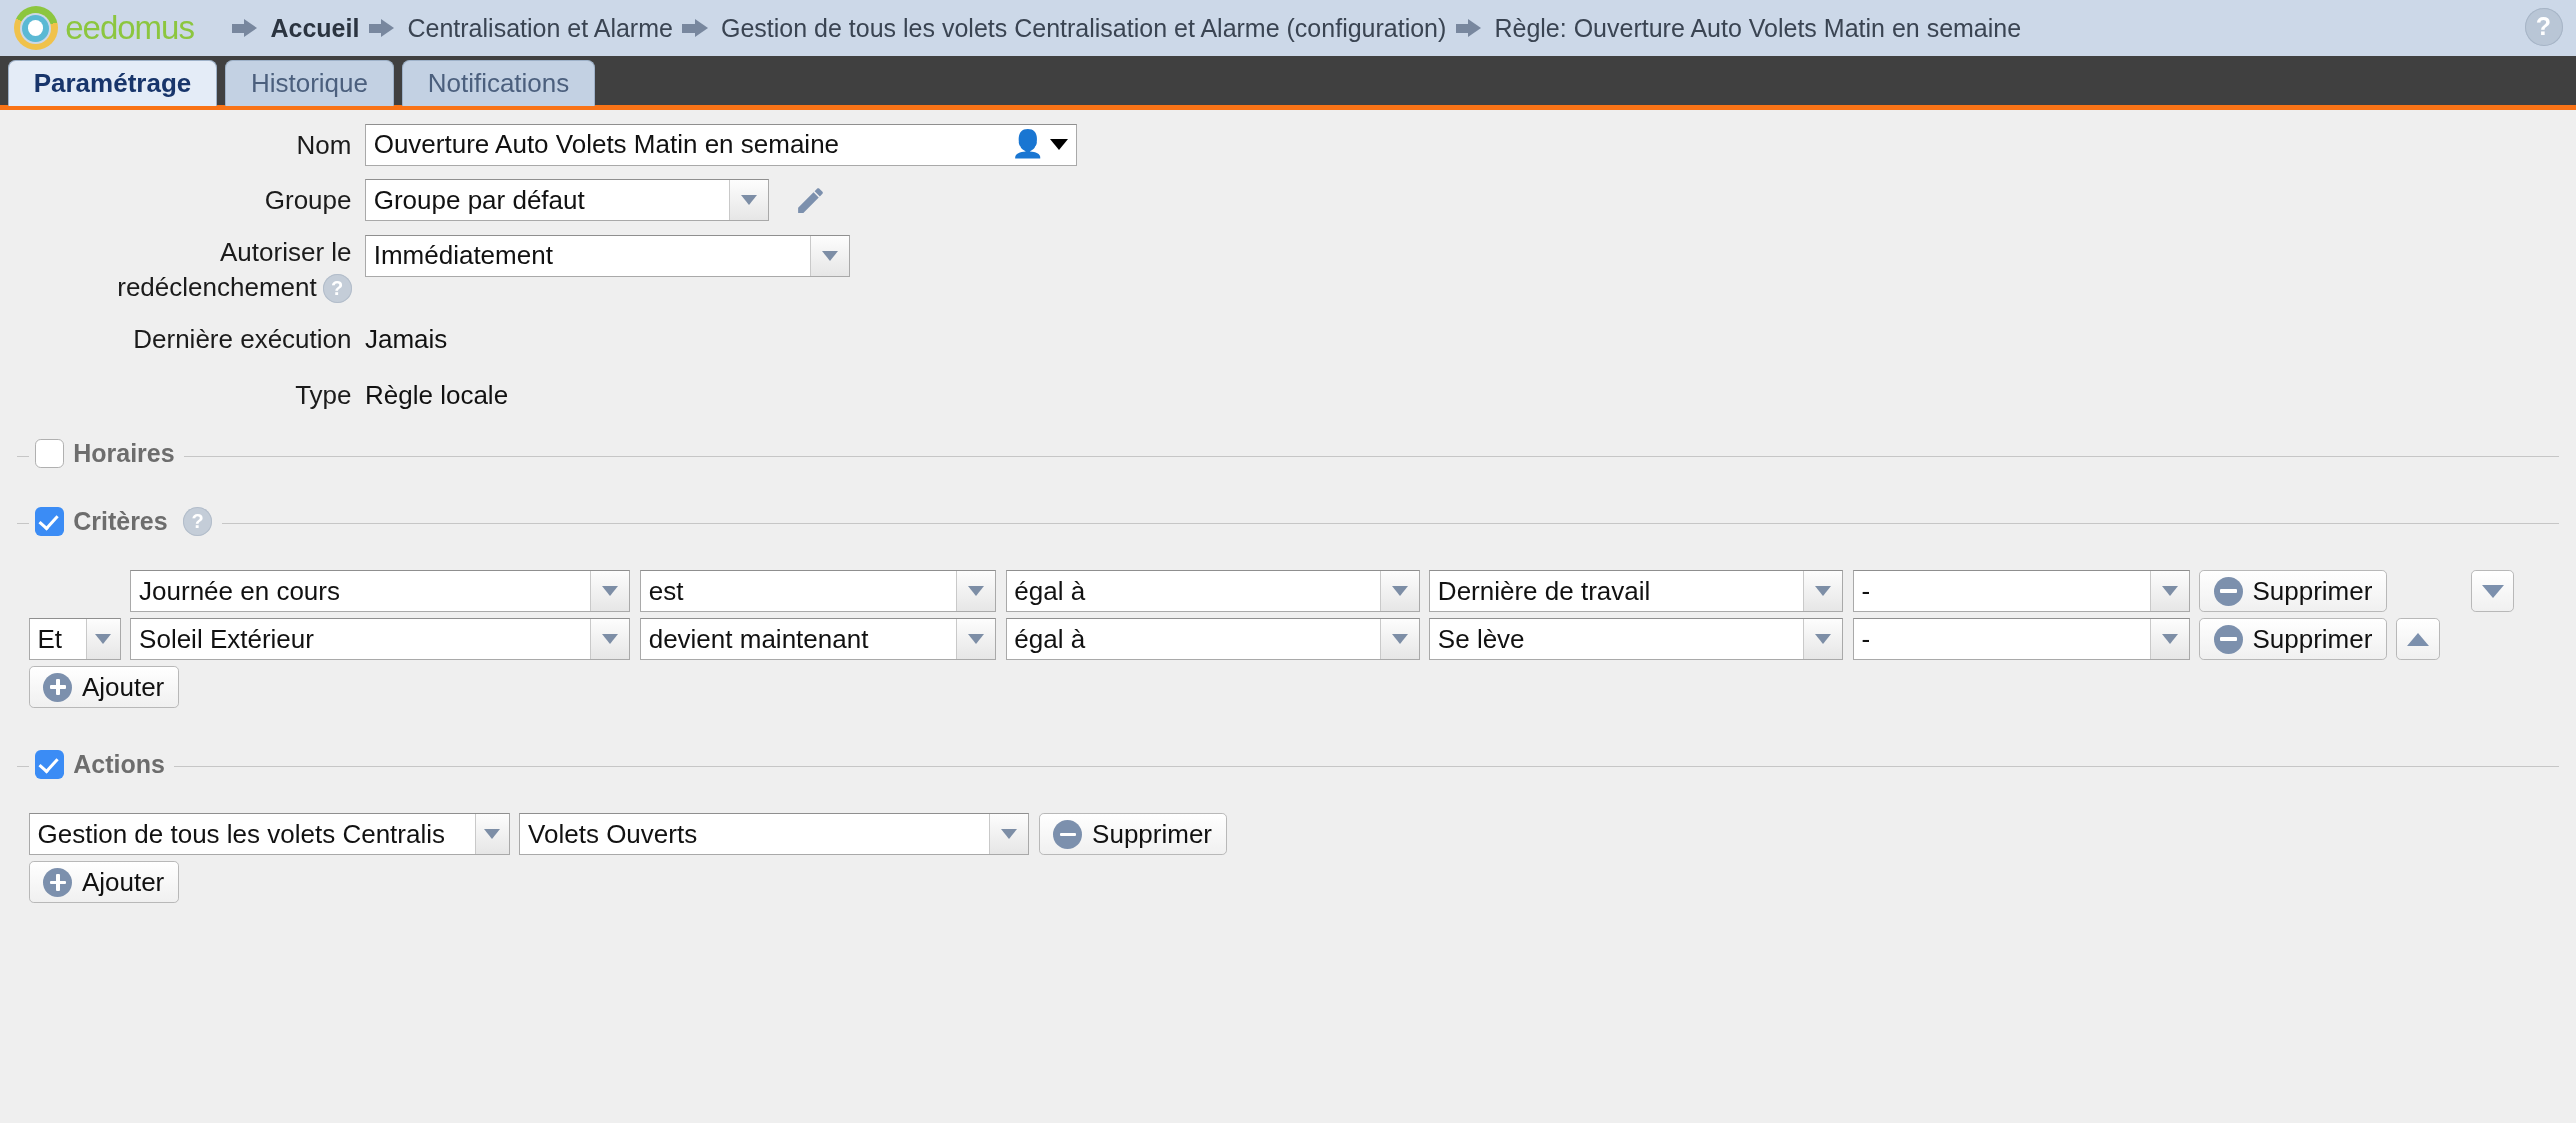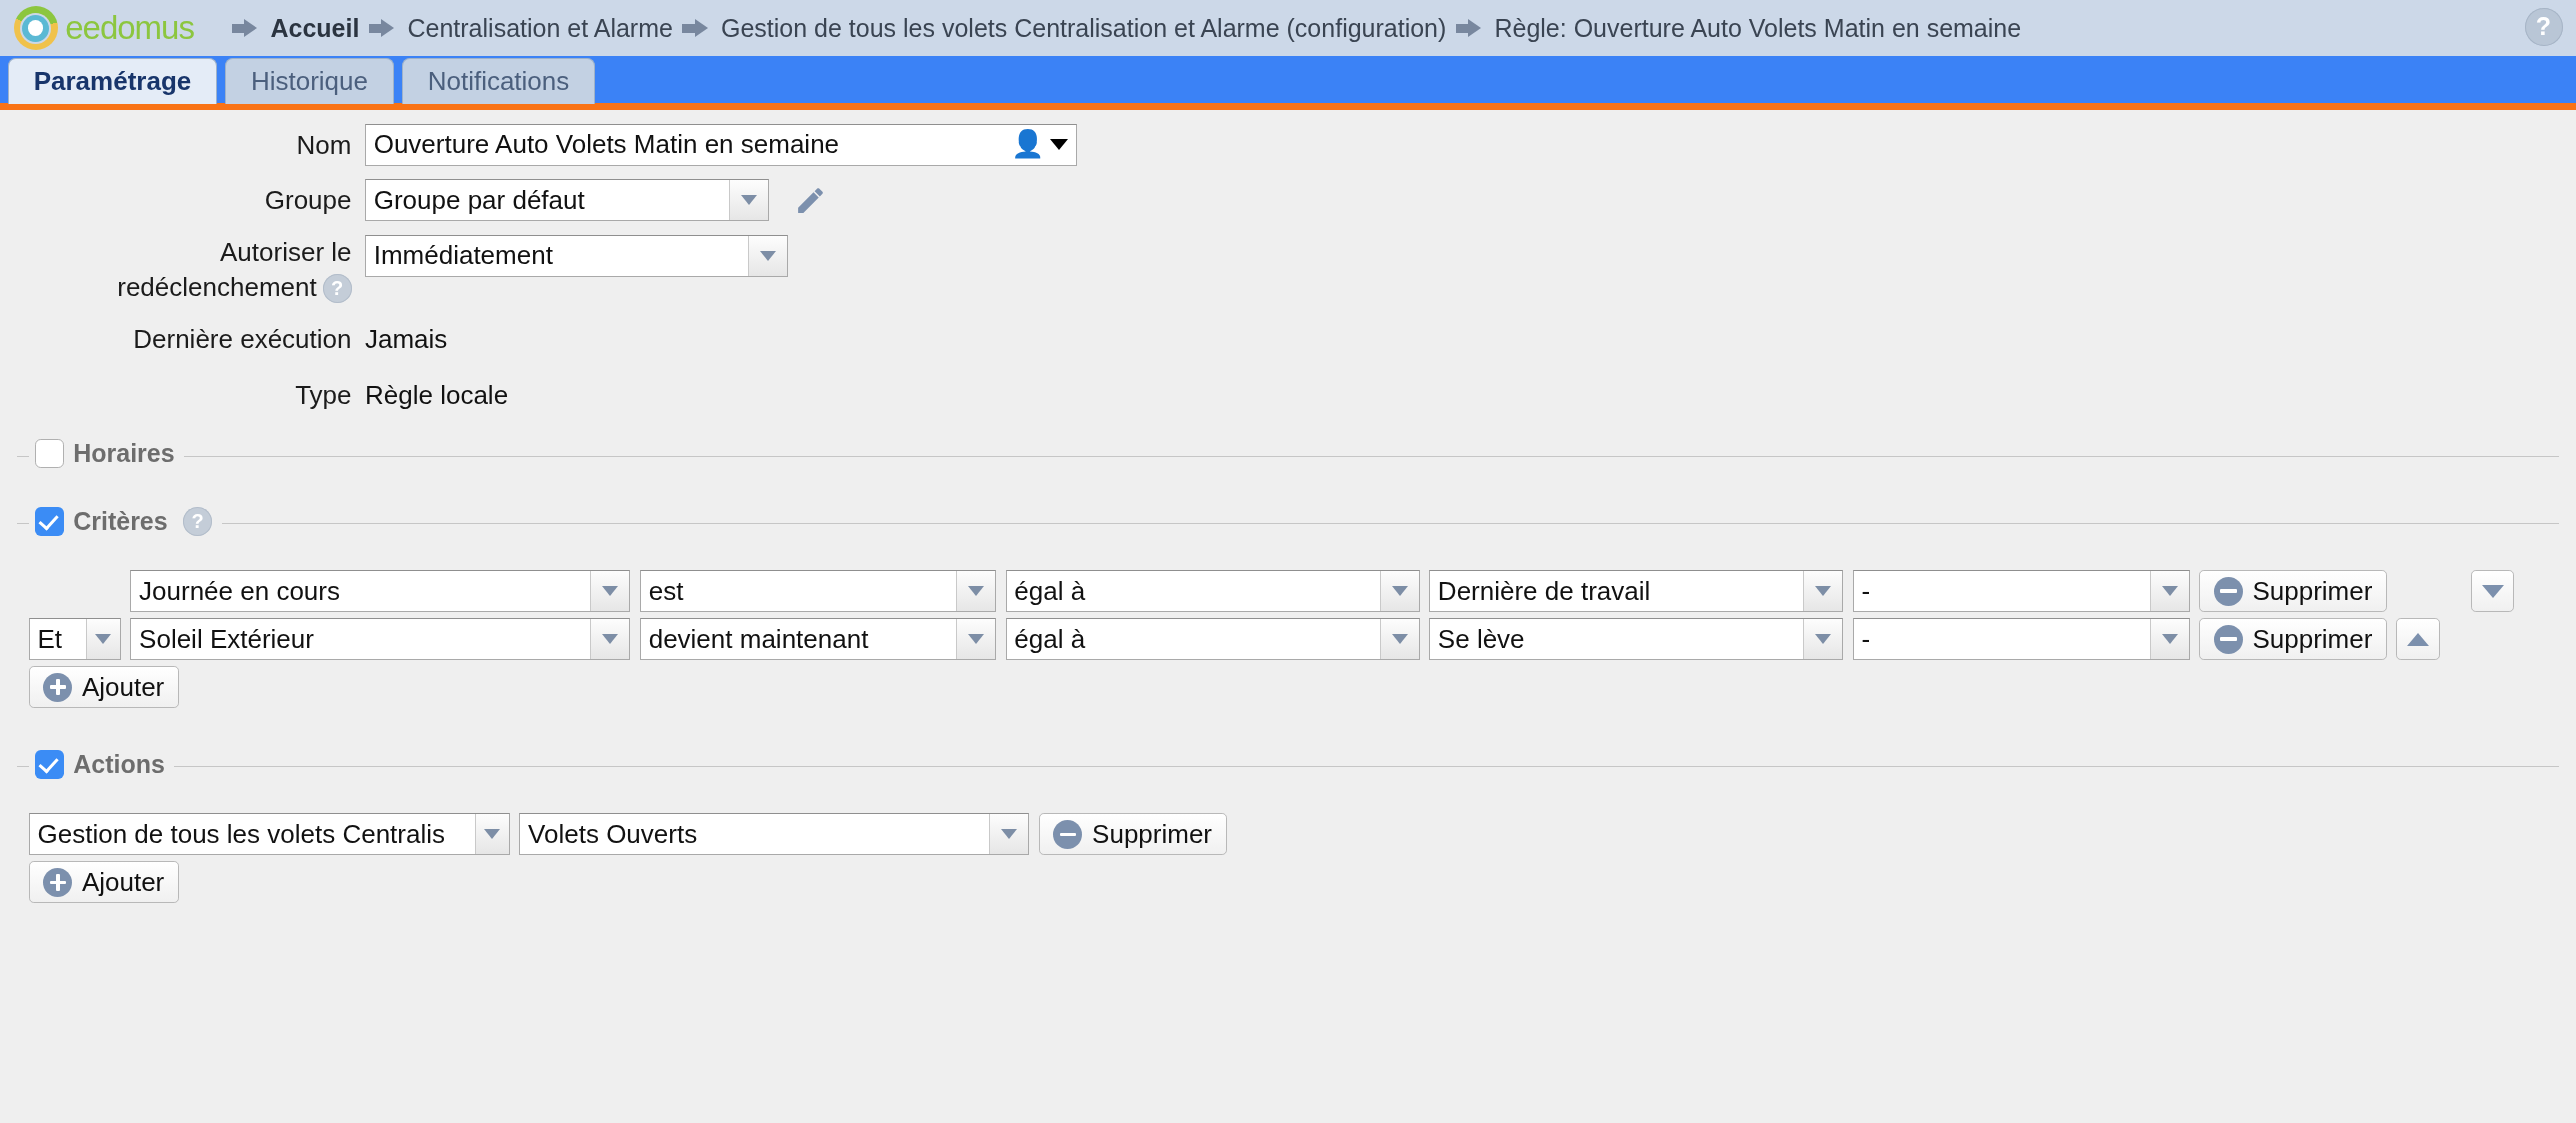--- a/index.html
+++ b/index.html
@@ -56,23 +56,23 @@
   .crumb.home .crumb-label{font-weight:bold;color:#2b3440;}
   .help-round{
     position:absolute;right:13.5px;top:7.7px;width:38px;height:38px;border-radius:50%;
     background:#b9c6d6;color:#fff;font-size:25px;font-weight:bold;
     display:flex;align-items:center;justify-content:center;
     box-shadow:inset 0 0 0 1px #a6b4c6;
   }
 
   
   .tabstrip{
-    height:54px;background:#3b82f6;
+    height:54px;background:#404040;
     display:flex;align-items:flex-end;padding-left:7.7px;gap:7.7px;
-    border-bottom:7px solid #f97316;
+    border-bottom:5px solid #f97316;
     box-sizing:border-box;
   }
   .tab{
     height:45px;line-height:45px;padding:0 25px;
     border:1px solid #9fb2c9;border-bottom:none;
     border-radius:7.7px 7.7px 0 0;
     background:#c3d1e3;color:#4b5f7d;font-size:26px;
     position:relative;top:1px;
   }
   .tab.active{background:#e4ecf7;color:#18356b;font-weight:bold;}
@@ -256,21 +256,21 @@
   </div>
 
   <div class="formrow">
     <div class="flabel">
       <span class="sub">Autoriser le</span>
       <span class="sub">
         <span>redéclenchement</span><span class="fhelp">?</span>
       </span>
     </div>
     <div class="fctl">
-      <div class="select" style="width:423px">
+      <div class="select" style="width:485px">
         <span class="sval">Immédiatement</span>
         <span class="sbtn">
             <i></i>
           </span>
       </div>
     </div>
   </div>
 
   <div class="formrow">
     <div class="flabel">Dernière exécution</div>

